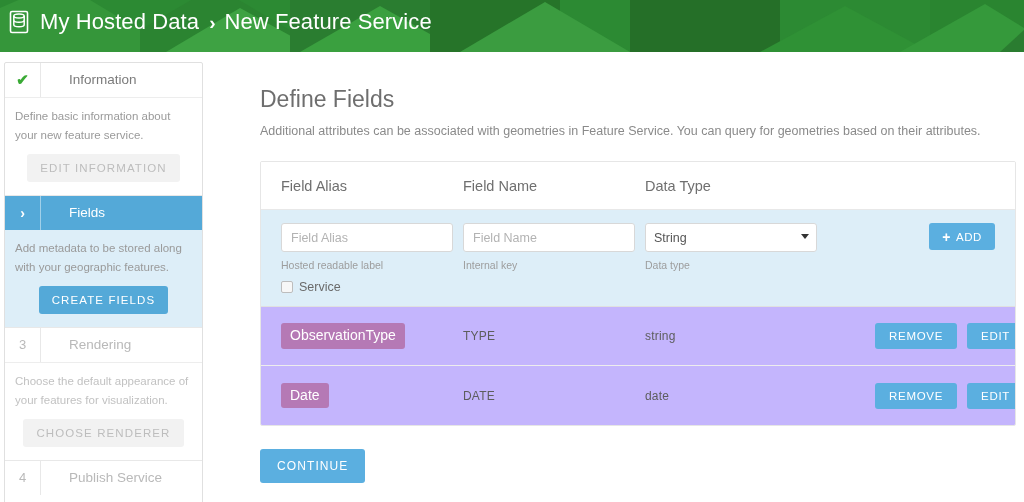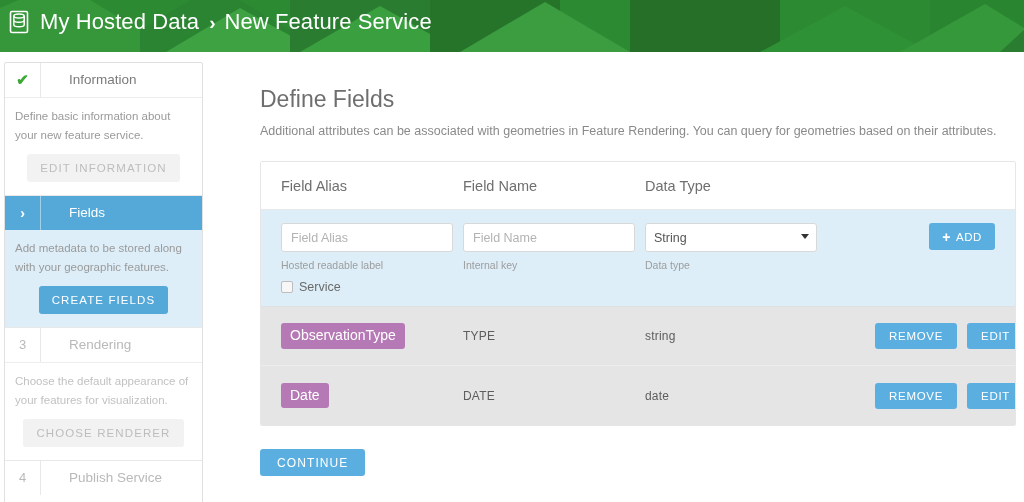--- a/index.html
+++ b/index.html
@@ -262,21 +262,21 @@
   }
   #add-field-button .plus { font-size: 14px; font-weight: bold; margin-right: 5px; line-height: 1; }
 
   
   .field-row {
     display: flex;
     align-items: center;
     height: 59px;
     padding: 0 20px;
     border-bottom: 1px solid #ededed;
-    background: #e5e5e5;
+    background: #c4b5fd;
   }
   .field-row:last-child { border-bottom: none; }
   .alias-badge {
     display: inline-block;
     background: #b579b5;
     color: #ffffff;
     font-size: 14px;
     padding: 5px 9px 6px 9px;
     border-radius: 3px;
     line-height: 1.05;
@@ -303,21 +303,21 @@
     letter-spacing: .7px;
     font-family: inherit;
     cursor: pointer;
   }
   #continue-button {
     margin: 23px 0 0 2px;
     background: #5bafe0;
     color: #fff;
     border: none;
     border-radius: 3px;
-    height: 27px;
+    height: 34px;
     padding: 0 17px;
     font-size: 12px;
     letter-spacing: 1.1px;
     font-family: inherit;
     cursor: pointer;
   }
 </style>
 </head>
 <body>
 
@@ -393,21 +393,21 @@
         <span class="step-title">Publish Service</span>
       </div>
       <div class="step-body plain-pub">
         
       </div>
     </div>
   </div>
 
   <div id="main-panel">
     <h1 id="page-title">Define Fields</h1>
-    <p id="page-subtitle">Additional attributes can be associated with geometries in Feature Rendering. You can query for geometries based on their attributes.</p>
+    <p id="page-subtitle">Additional attributes can be associated with geometries in Feature Service. You can query for geometries based on their attributes.</p>
 
     <div id="fields-card">
 
       <div id="fields-table-head">
         <div class="th col-alias">Field Alias</div>
         <div class="th col-name">Field Name</div>
         <div class="th col-type">Data Type</div>
         <div class="th col-act"></div>
       </div>
 

